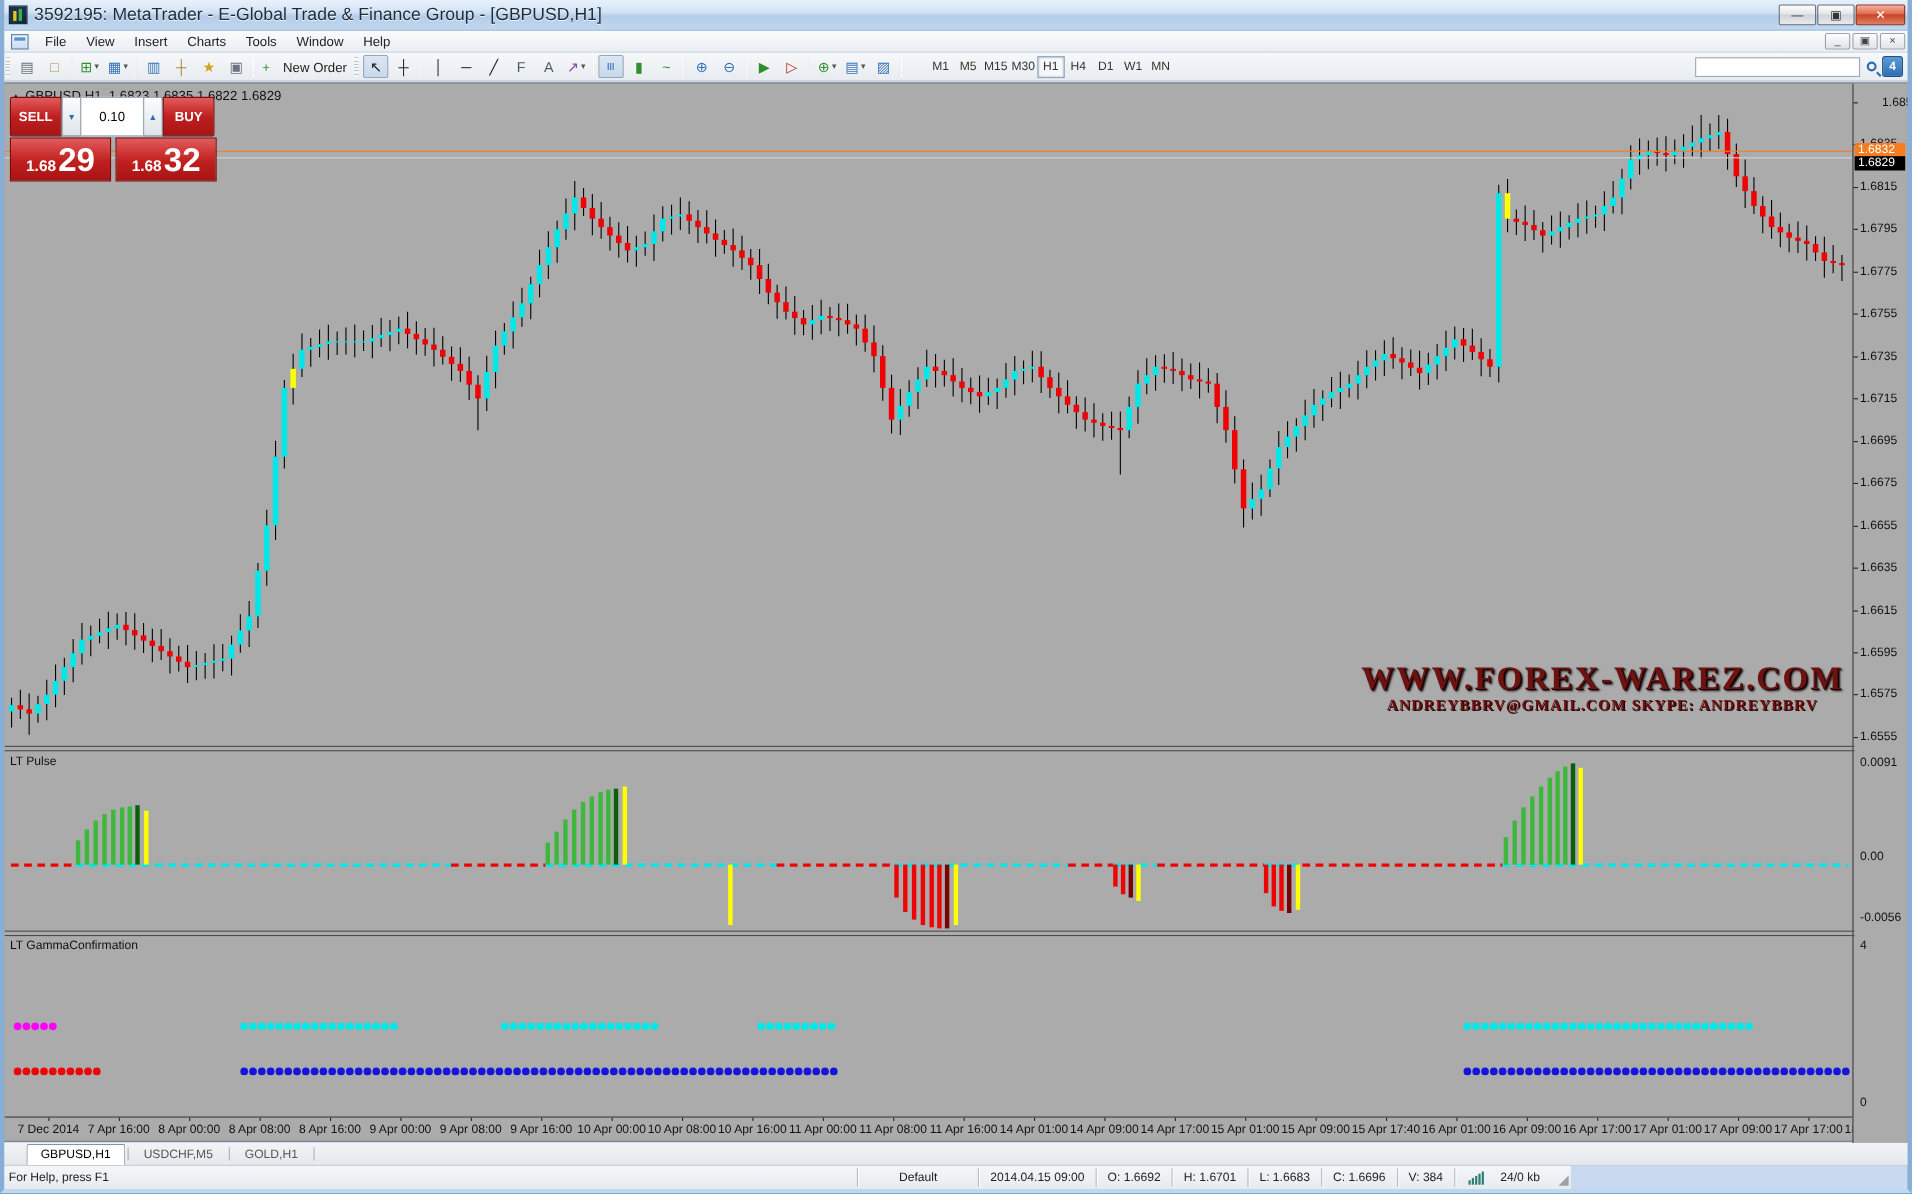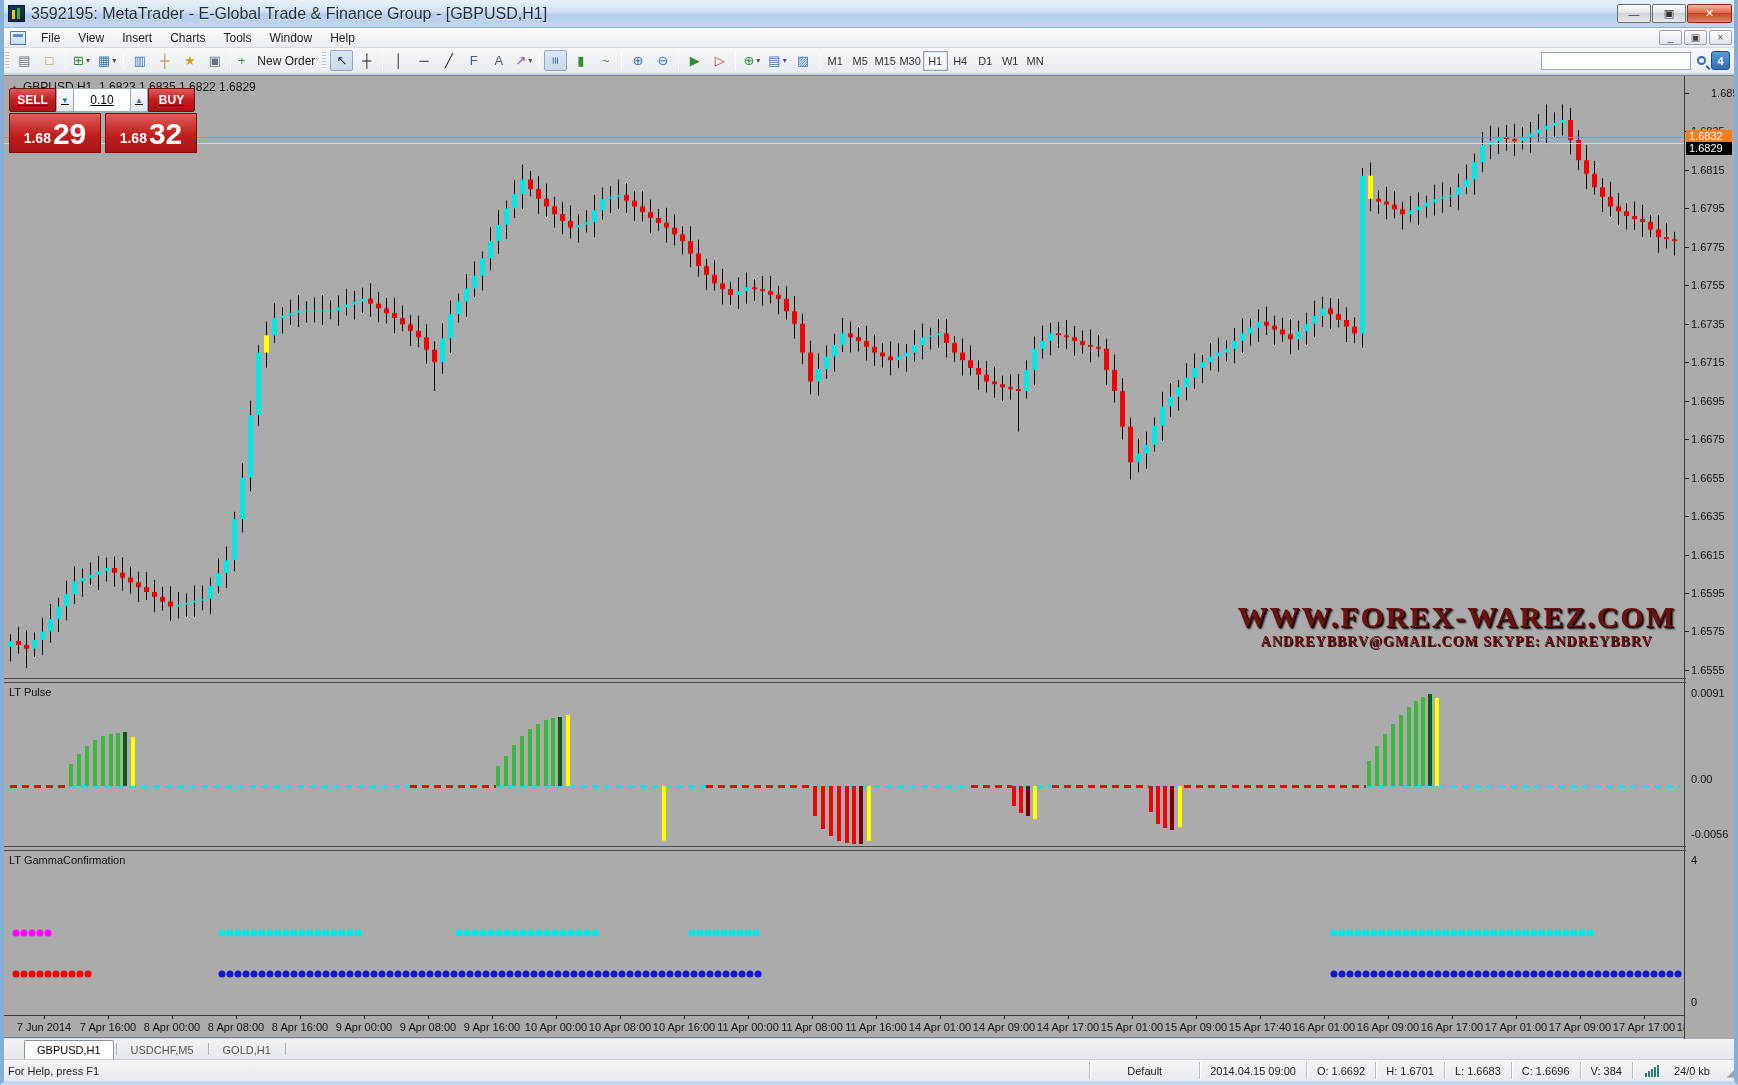--- a/index.html
+++ b/index.html
@@ -72,42 +72,42 @@
   .askline{position:absolute;left:0;width:1682px;height:1px;background:#f57c20;z-index:2;}
   .bidline{position:absolute;left:0;width:1682px;height:1px;background:#d4d4d4;z-index:2;}
   
   .wm{position:absolute;right:10px;top:524px;text-align:center;z-index:4;}
   .wm1{font-family:"Liberation Serif","DejaVu Serif",serif;font-weight:bold;font-size:30px;letter-spacing:2px;color:#6e1111;
        text-shadow:1px 1px 0 #1a0000,2px 2px 2px #000;}
   .wm2{font-family:"Liberation Serif","DejaVu Serif",serif;font-weight:bold;font-size:14px;letter-spacing:1px;color:#6e1111;
        text-shadow:1px 1px 0 #1a0000;}
   
   .tw{position:absolute;left:5px;top:12px;z-index:8;width:200px;}
-  .twrow1{display:flex;height:24px;text-decoration:underline;}
+  .twrow1{display:flex;height:36px;}
   .twbtn{background:linear-gradient(#e25b5b,#c01f1f 50%,#a81414);border:1px solid #7c0d0d;color:#fff;font-size:12px;font-weight:bold;
      display:flex;align-items:center;justify-content:center;}
   .sellbtn{width:47px;border-radius:2px 0 0 2px;}
   .buybtn{width:47px;border-radius:0 2px 2px 0;}
   .spinbtn{width:18px;background:linear-gradient(#fbfcfd,#dfe5eb);border:1px solid #9aa7b5;color:#2f6db8;font-size:8px;
      display:flex;align-items:center;justify-content:center;}
   .volinput{width:56px;border:1px solid #9aa7b5;border-left:none;border-right:none;text-align:center;font-size:12px;}
   .twrow2{display:flex;margin-top:1px;}
   .pricebox{width:92px;height:40px;background:linear-gradient(#e25b5b,#c01f1f 55%,#a81414);border:1px solid #7c0d0d;color:#fff;
      display:flex;align-items:flex-end;justify-content:center;padding-bottom:3px;}
   .pricebox+.pricebox{margin-left:4px;}
   .psmall{font-size:14px;font-weight:bold;margin-right:2px;line-height:22px;}
   .pbig{font-size:30px;font-weight:bold;line-height:30px;}
   
   .tabsbar{position:absolute;left:-4px;top:1039px;width:1738px;height:21px;background:linear-gradient(#f2f4f6,#e4e8ec);
     display:flex;align-items:flex-end;padding-left:24px;border-bottom:1px solid #c9cfd6;}
   .tab{font-size:11px;color:#555;padding:3px 12px;position:relative;}
   .tab.active{background:#fff;border:1px solid #8a939d;border-bottom:none;color:#000;border-radius:2px 2px 0 0;}
   .tabdiv{width:1px;height:12px;background:#aab1b9;margin:0 2px 4px 2px;}
   
-  .statusbar{position:absolute;left:-4px;top:1060px;width:1738px;height:21px;background:linear-gradient(#f4f6f8,#e7ebef);
+  .statusbar{position:absolute;left:-4px;top:1060px;width:1428px;height:21px;background:linear-gradient(#f4f6f8,#e7ebef);
     display:flex;align-items:center;font-size:11px;color:#222;}
   .sb-help{padding-left:8px;flex:1;}
   .sbcell{height:17px;display:flex;align-items:center;justify-content:center;padding:0 10px;
     border-left:1px solid #b7bdc4;box-shadow:inset 1px 0 0 #fff;}
   .sigicon{display:flex;align-items:flex-end;height:12px;margin:0 4px;}
   .sigicon i{display:block;width:2px;margin-right:1px;background:#2e7d74;}
   .grip{width:16px;height:16px;margin:0 2px;color:#9aa2ab;font-size:12px;display:flex;align-items:flex-end;justify-content:flex-end;}
   .bluestrip{position:absolute;left:-4px;top:1081px;width:1738px;height:4px;background:linear-gradient(#bcd9f2,#9ec6e8);}
 </style>
 </head>
@@ -237,21 +237,21 @@
         </span>
         <span class="tbtn">
           <span class="g" style="color: rgb(60, 118, 184);">▤</span>
           <span class="drop">▾</span>
         </span>
         <span class="tbtn">
           <span class="g" style="color: rgb(60, 118, 184);">▨</span>
         </span>
         <span class="tsep"></span>
       </span>
-    <span id="timeframe-buttons" style="display:flex;align-items:center;margin-left:0;">
+    <span id="timeframe-buttons" style="display:flex;align-items:center;margin-left:20px;">
         <span class="tfbtn">M1</span>
         <span class="tfbtn">M5</span>
         <span class="tfbtn">M15</span>
         <span class="tfbtn">M30</span>
         <span class="tfbtn active">H1</span>
         <span class="tfbtn">H4</span>
         <span class="tfbtn">D1</span>
         <span class="tfbtn">W1</span>
         <span class="tfbtn">MN</span>
       </span>
@@ -993,21 +993,21 @@
             <circle cx="1642" cy="123" r="3.5" fill="#1414dd"></circle>
             <circle cx="1650" cy="123" r="3.5" fill="#1414dd"></circle>
             <circle cx="1658" cy="123" r="3.5" fill="#1414dd"></circle>
             <circle cx="1666" cy="123" r="3.5" fill="#1414dd"></circle>
             <circle cx="1674" cy="123" r="3.5" fill="#1414dd"></circle>
           </svg>
       </div>
 
       <div class="timeaxis" id="timeaxis">
           <div class="ttick" style="left: 40px;"></div>
-          <div class="tlabel" style="left: 40px;">7 Jun 2014</div>
+          <div class="tlabel" style="left: 40px;">7 Dec 2014</div>
           <div class="ttick" style="left: 104px;"></div>
           <div class="tlabel" style="left: 104px;">7 Apr 16:00</div>
           <div class="ttick" style="left: 168px;"></div>
           <div class="tlabel" style="left: 168px;">8 Apr 00:00</div>
           <div class="ttick" style="left: 232px;"></div>
           <div class="tlabel" style="left: 232px;">8 Apr 08:00</div>
           <div class="ttick" style="left: 296px;"></div>
           <div class="tlabel" style="left: 296px;">8 Apr 16:00</div>
           <div class="ttick" style="left: 360px;"></div>
           <div class="tlabel" style="left: 360px;">9 Apr 00:00</div>

